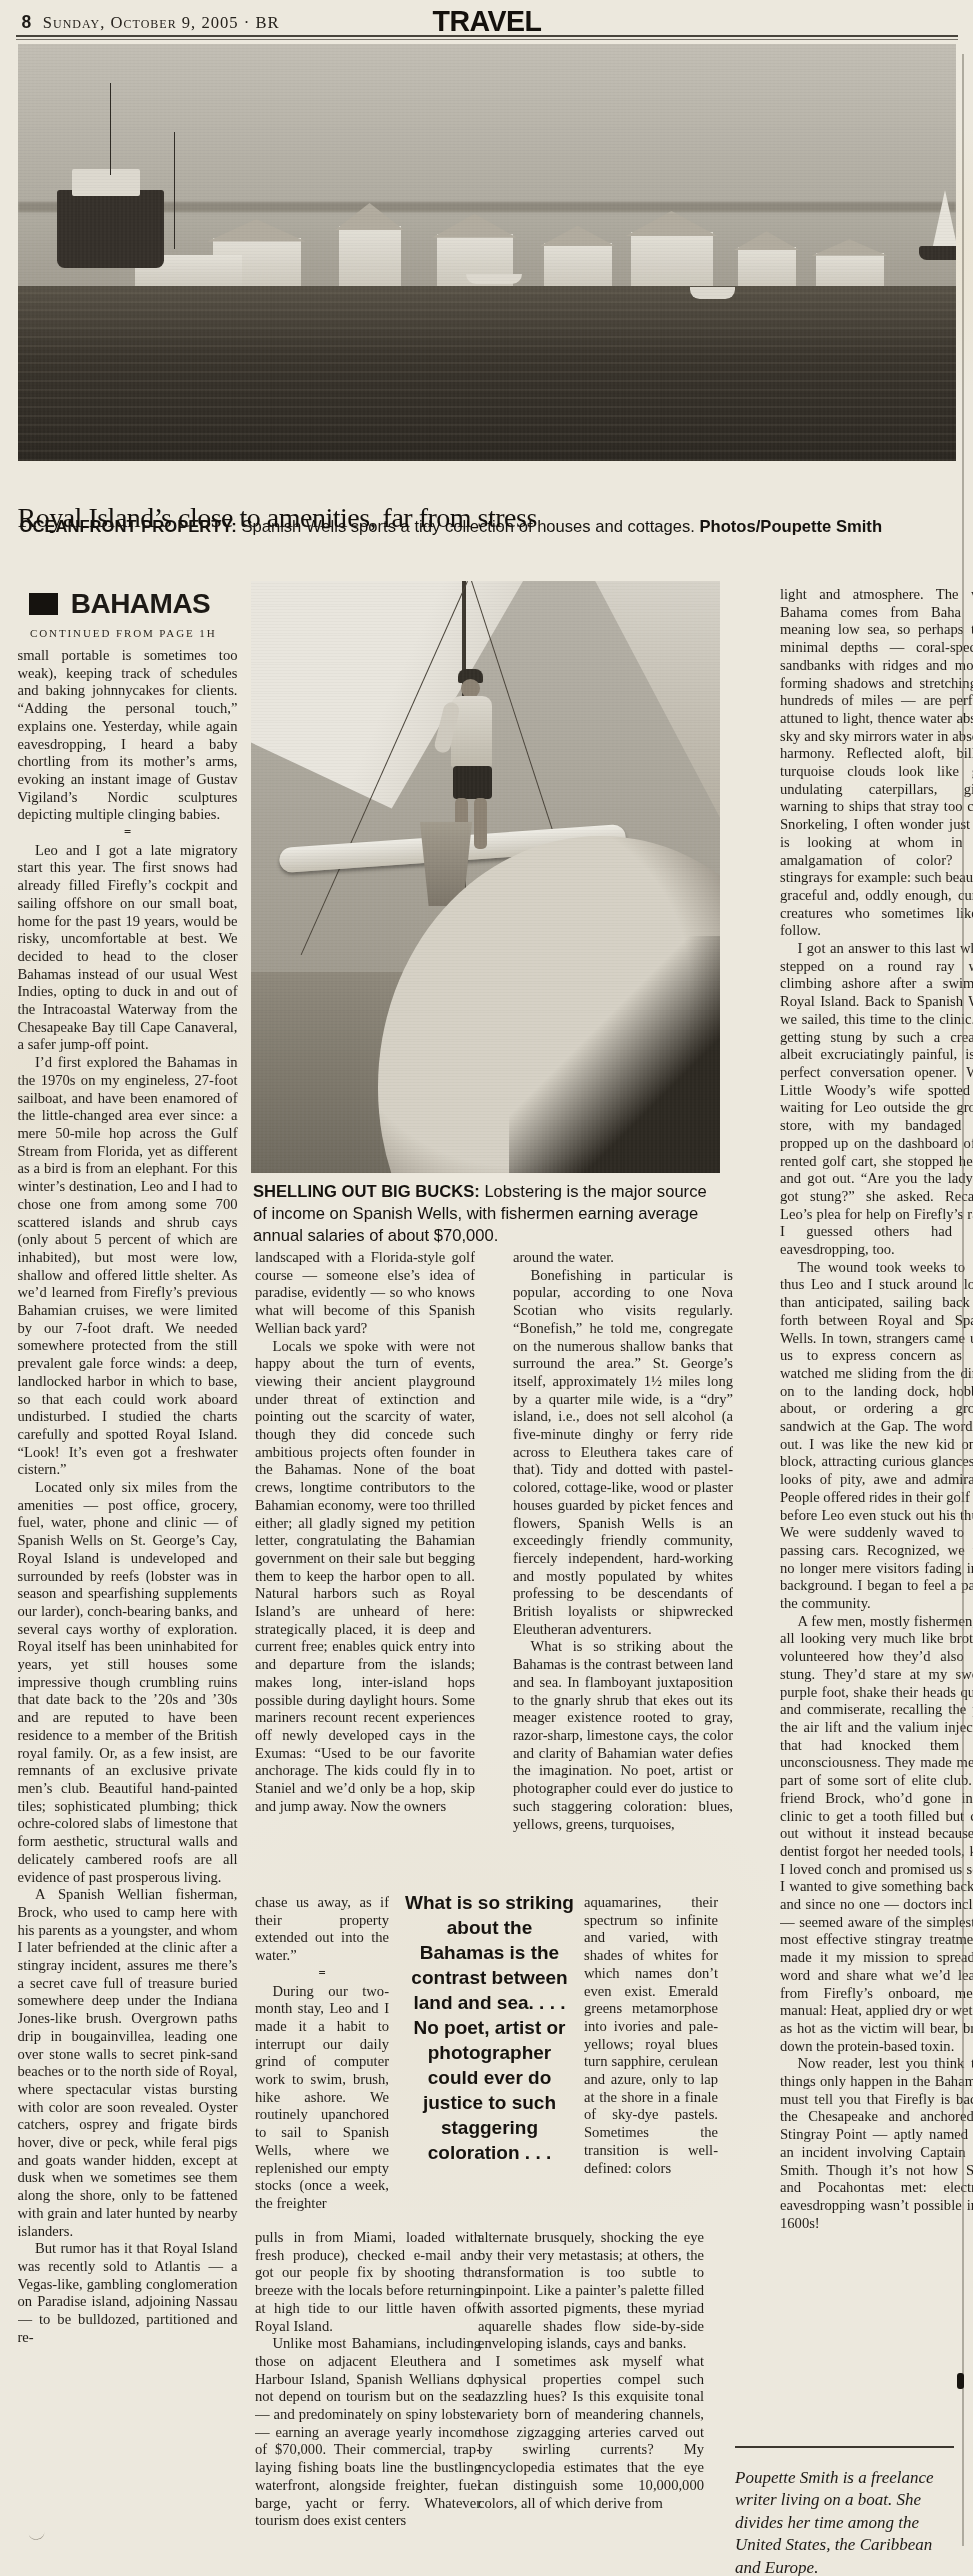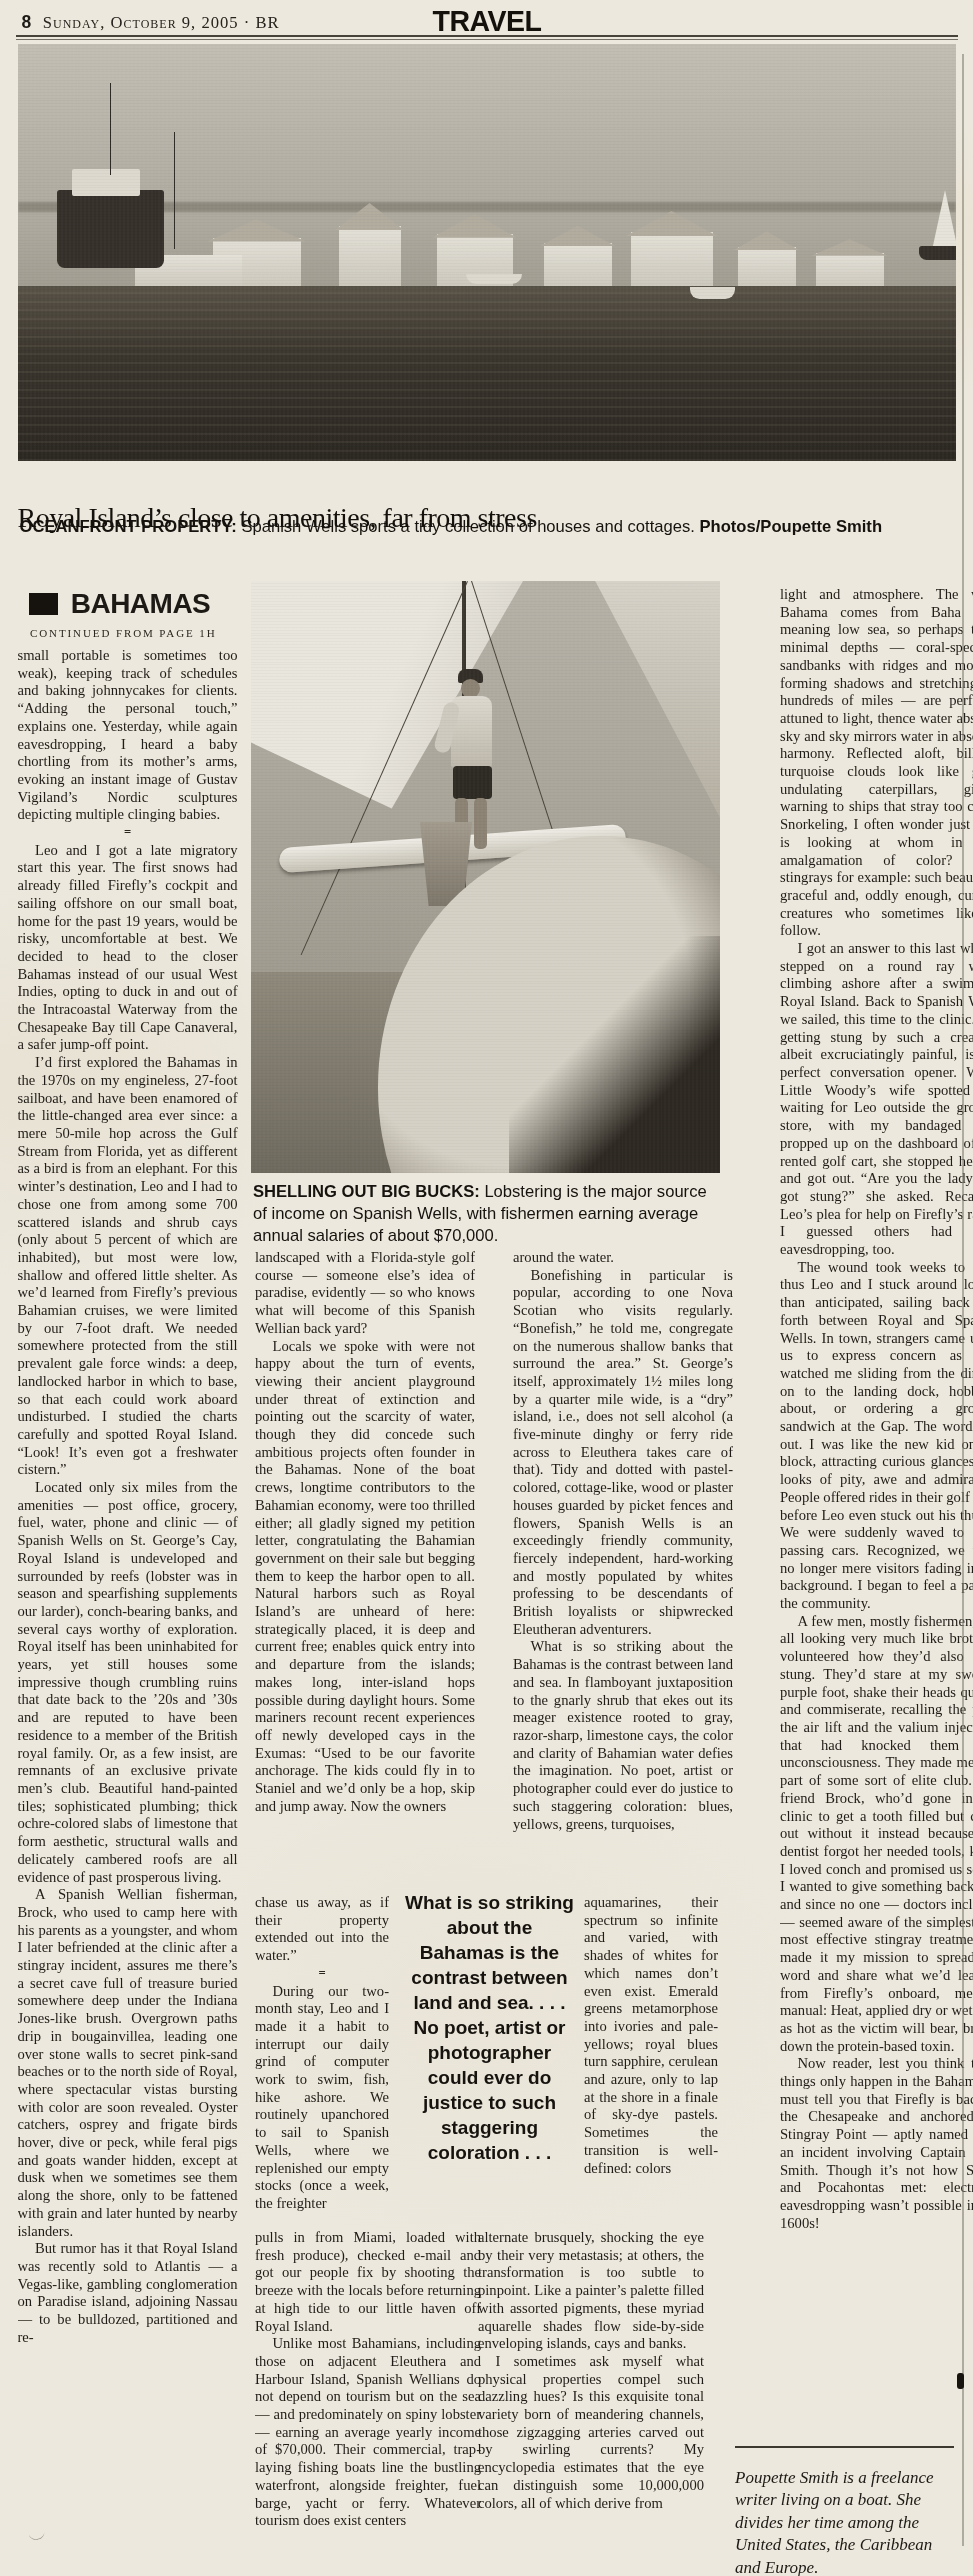--- a/index.html
+++ b/index.html
@@ -197,21 +197,21 @@
   </div>
 
   <div class="col" style="left:255px;top:1249px;width:220px;height:643px;">
     <p>landscaped with a Florida-style golf course — someone else’s idea of paradise, evidently — so who knows what will become of this Spanish Wellian back yard?</p>
     <p class="indent">Locals we spoke with were not happy about the turn of events, viewing their ancient playground under threat of extinction and pointing out the scarcity of water, though they did concede such ambitious projects often founder in the Bahamas. None of the boat crews, longtime contributors to the Bahamian economy, were too thrilled either; all gladly signed my petition letter, congratulating the Bahamian government on their sale but begging them to keep the harbor open to all. Natural harbors such as Royal Island’s are unheard of here: strategically placed, it is deep and current free; enables quick entry into and departure from the islands; makes long, inter-island hops possible during daylight hours. Some mariners recount recent experiences off newly developed cays in the Exumas: “Used to be our favorite anchorage. The kids could fly in to Staniel and we’d only be a hop, skip and jump away. Now the owners</p>
   </div>
 
   <div class="col" style="left:255px;top:1894px;width:134px;height:336px;">
     <p>chase us away, as if their property extended out into the water.”</p>
     <span class="divider">=</span>
-    <p class="indent">During our two-month stay, Leo and I made it a habit to interrupt our daily grind of computer work to swim, fish, hike ashore. We routinely upanchored to sail to Spanish Wells, where we replenished our empty stocks (once a week, the freighter</p>
+    <p class="indent">During our two-month stay, Leo and I made it a habit to interrupt our daily grind of computer work to swim, brush, hike ashore. We routinely upanchored to sail to Spanish Wells, where we replenished our empty stocks (once a week, the freighter</p>
   </div>
 
   <div class="col" style="left:255px;top:2229px;width:226px;height:342px;">
     <p>pulls in from Miami, loaded with fresh produce), checked e-mail and got our people fix by shooting the breeze with the locals before returning at high tide to our little haven off Royal Island.</p>
     <p class="indent">Unlike most Bahamians, including those on adjacent Eleuthera and Harbour Island, Spanish Wellians do not depend on tourism but on the sea — and predominately on spiny lobster — earning an average yearly income of $70,000. Their commercial, trap-laying fishing boats line the bustling waterfront, alongside freighter, fuel barge, yacht or ferry. Whatever tourism does exist centers</p>
   </div>
 
   <div class="pullquote">What is so striking about the Bahamas is the contrast between land and sea. . . . No poet, artist or photographer could ever do justice to such staggering coloration . . .</div>
 
   <div class="col" style="left:497px;top:1249px;width:220px;height:643px;margin-left:16px;">

